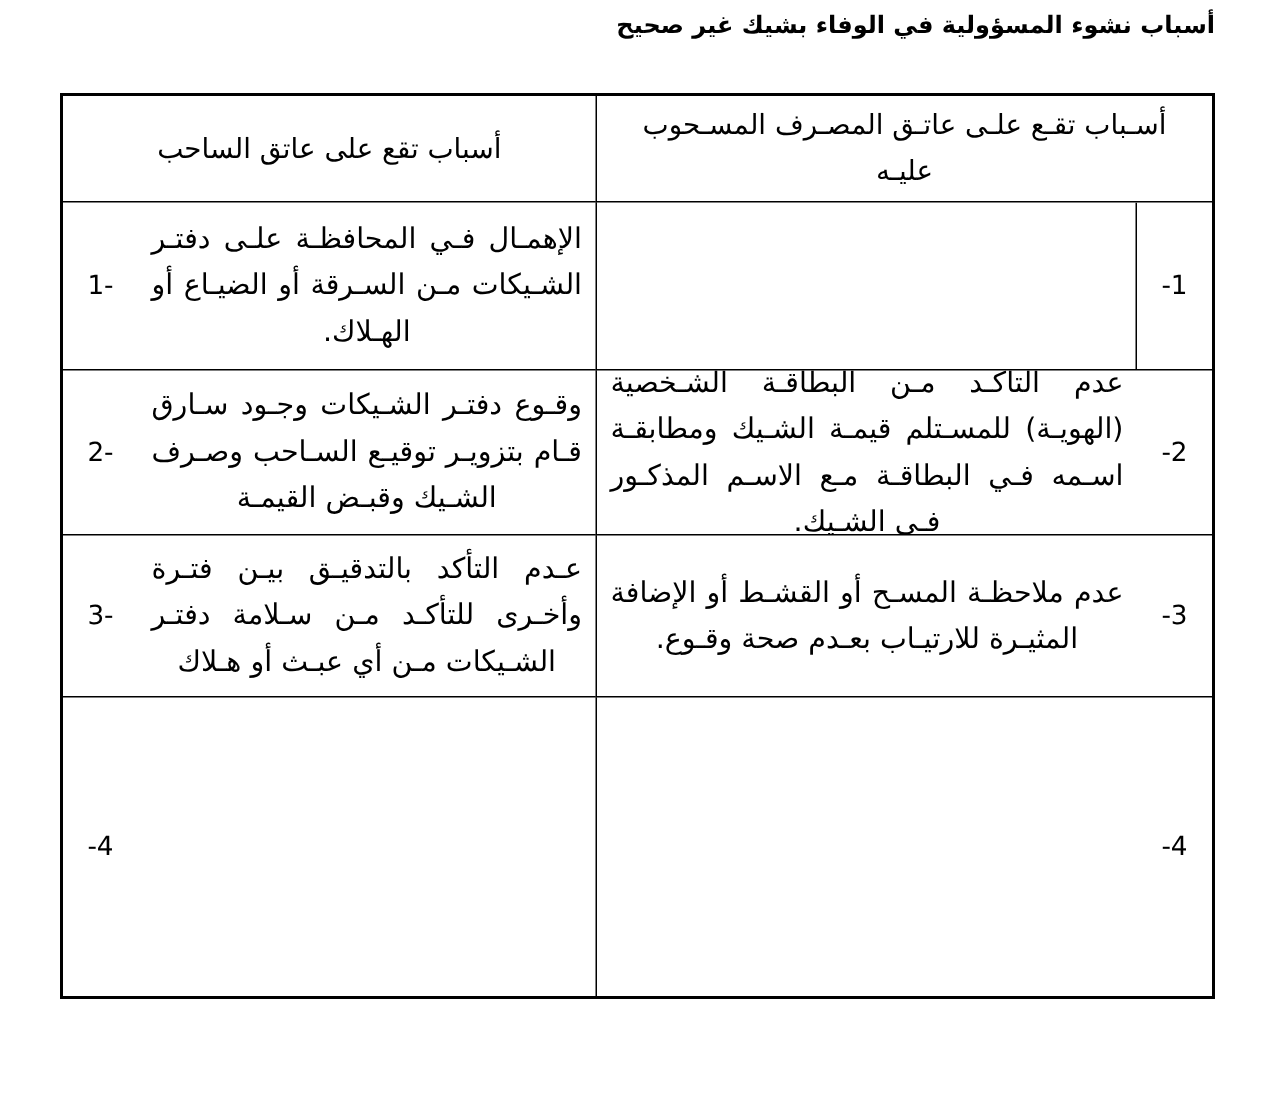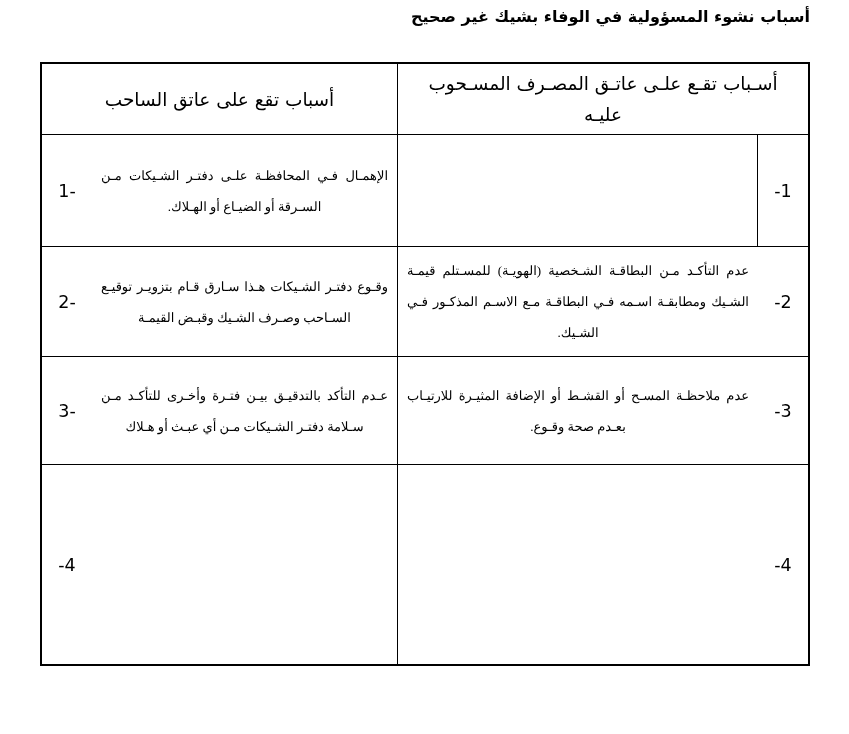--- a/index.html
+++ b/index.html
@@ -36,24 +36,23 @@
   .cell-body.rtl{direction:rtl;}   
   .cell-body.ltr{direction:ltr;}   
   .num{
     flex:0 0 50px;align-self:stretch;
     display:flex;align-items:center;justify-content:center;
     font-size:17.5px;direction:ltr;
   }
   .num.bordered{border-left:1.5px solid #000;}
   .txt{
     flex:1 1 auto;direction:rtl;
-    font-size:13px;line-height:31px;
+    font-size:19px;line-height:31px;
     text-align:justify;text-align-last:center;
     padding:4px 9px;
-    font-family:Liberation Serif, serif;
   }
 </style>
 </head>
 <body>
 
 <div class="doc-title">أسباب نشوء المسؤولية في الوفاء بشيك غير صحيح</div>
 
 <div class="liability-table">
 
   <div class="cell col-drawee header-cell">أسـباب تقـع علـى عاتـق المصـرف المسـحوب عليـه</div>
@@ -66,21 +65,21 @@
     <div class="num">1-</div>
     <div class="txt">الإهمـال فـي المحافظـة علـى دفتـر الشـيكات مـن السـرقة أو الضيـاع أو الهـلاك.</div>
   </div>
 
   <div class="cell col-drawee cell-body rtl">
     <div class="num">-2</div>
     <div class="txt">عدم التأكـد مـن البطاقـة الشـخصية (الهويـة) للمسـتلم قيمـة الشـيك ومطابقـة اسـمه فـي البطاقـة مـع الاسـم المذكـور فـي الشـيك.</div>
   </div>
   <div class="cell cell-body ltr">
     <div class="num">2-</div>
-    <div class="txt">وقـوع دفتـر الشـيكات هـذا سـارق قـام بتزويـر توقيـع السـاحب وصـرف الشـيك وقبـض القيمـة</div>
+    <div class="txt">وقـوع دفتـر الشـيكات وجـود سـارق قـام بتزويـر توقيـع السـاحب وصـرف الشـيك وقبـض القيمـة</div>
   </div>
 
   <div class="cell col-drawee cell-body rtl">
     <div class="num">-3</div>
     <div class="txt">عدم ملاحظـة المسـح أو القشـط أو الإضافة المثيـرة للارتيـاب بعـدم صحة وقـوع.</div>
   </div>
   <div class="cell cell-body ltr">
     <div class="num">3-</div>
     <div class="txt">عـدم التأكد بالتدقيـق بيـن فتـرة وأخـرى للتأكـد مـن سـلامة دفتـر الشـيكات مـن أي عبـث أو هـلاك</div>
   </div>

